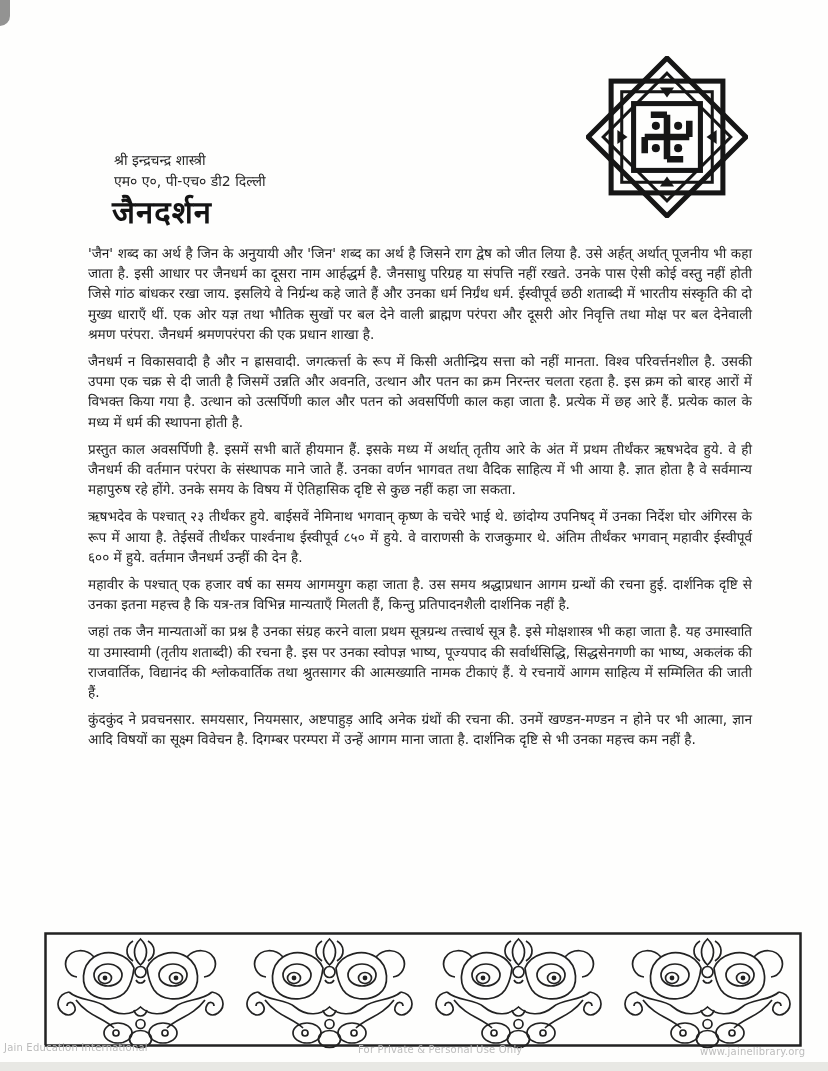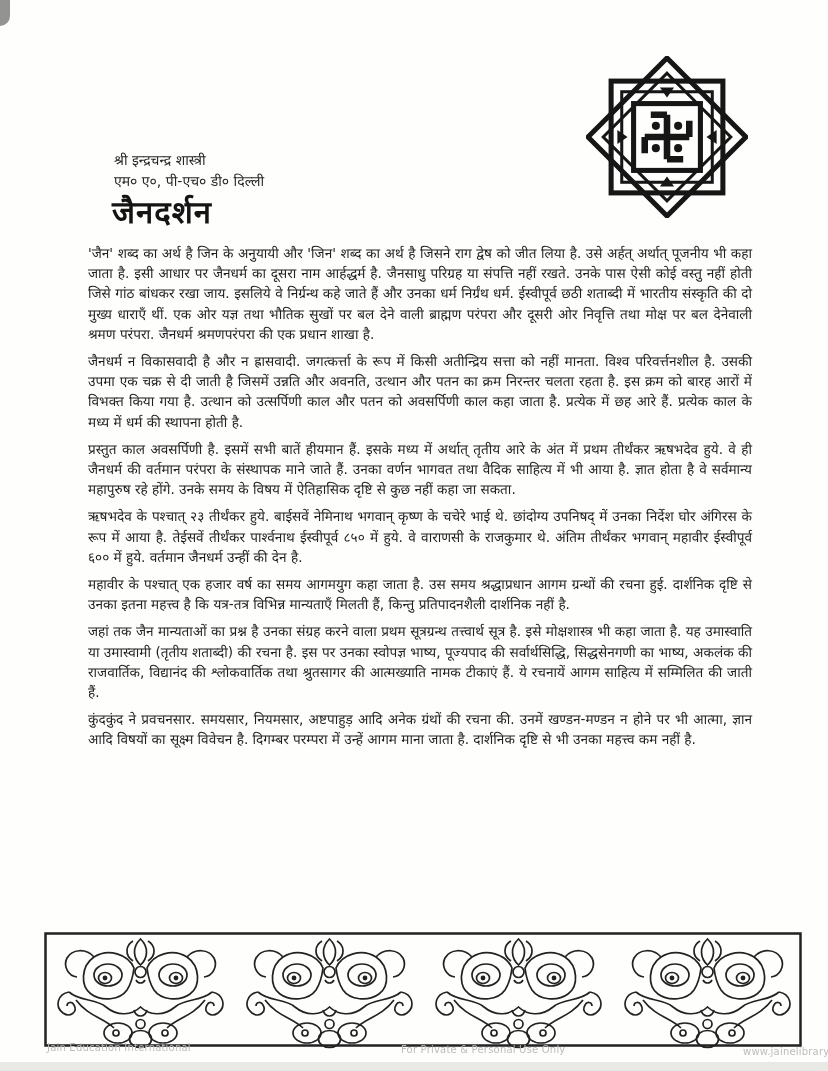--- a/index.html
+++ b/index.html
@@ -8,35 +8,35 @@
     background:#fefefd;color:#1c1c1c;overflow:hidden;
     font-family:"DejaVu Sans",sans-serif;
   }
   .scan-smudge{position:absolute;left:0;top:0;width:10px;height:26px;background:#3a3a3a;opacity:.55;border-bottom-right-radius:10px;}
   .author-block{position:absolute;left:114px;top:150px;font-size:14px;line-height:21px;color:#262626;}
   .page-title{position:absolute;left:112px;top:190px;font-size:31px;font-weight:bold;letter-spacing:1px;color:#141414;}
   .emblem{position:absolute;left:586px;top:56px;width:162px;height:162px;}
   .body-text{position:absolute;left:88px;top:242px;width:664px;font-size:13.6px;line-height:20.2px;text-align:justify;color:#1f1f1f;}
   .body-text p{margin:1px 0 7px 0;}
   .frieze{position:absolute;left:44px;top:932px;width:758px;height:118px;}
-  .footer-mark{position:absolute;font-size:10px;color:#bcbcbc;letter-spacing:.2px;margin-left:43px;}
+  .footer-mark{position:absolute;font-size:10px;color:#bcbcbc;letter-spacing:.2px;}
   .footer-left{left:4px;top:1042px;}
   .footer-center{left:358px;top:1044px;}
   .footer-right{left:700px;top:1046px;}
 </style>
 </head>
 <body>
 
 <div class="page">
 
   <div class="scan-smudge"></div>
 
   <div class="author-block">
     <div>श्री इन्द्रचन्द्र शास्त्री</div>
-    <div>एम० ए०, पी-एच० डी० दिल्ली</div>
+    <div>एम० ए०, पी-एच० डी2 दिल्ली</div>
   </div>
   <div class="page-title">जैनदर्शन</div>
 
   <svg class="emblem" viewBox="0 0 160 160">
     <g fill="none" stroke="#161616">
 
       <rect x="24.8" y="24.8" width="110.4" height="110.4" stroke-width="5"></rect>
       <polygon points="80,2 158,80 80,158 2,80" stroke-width="5"></polygon>
 
       <rect x="35.3" y="35.3" width="89.4" height="89.4" stroke-width="3"></rect>

